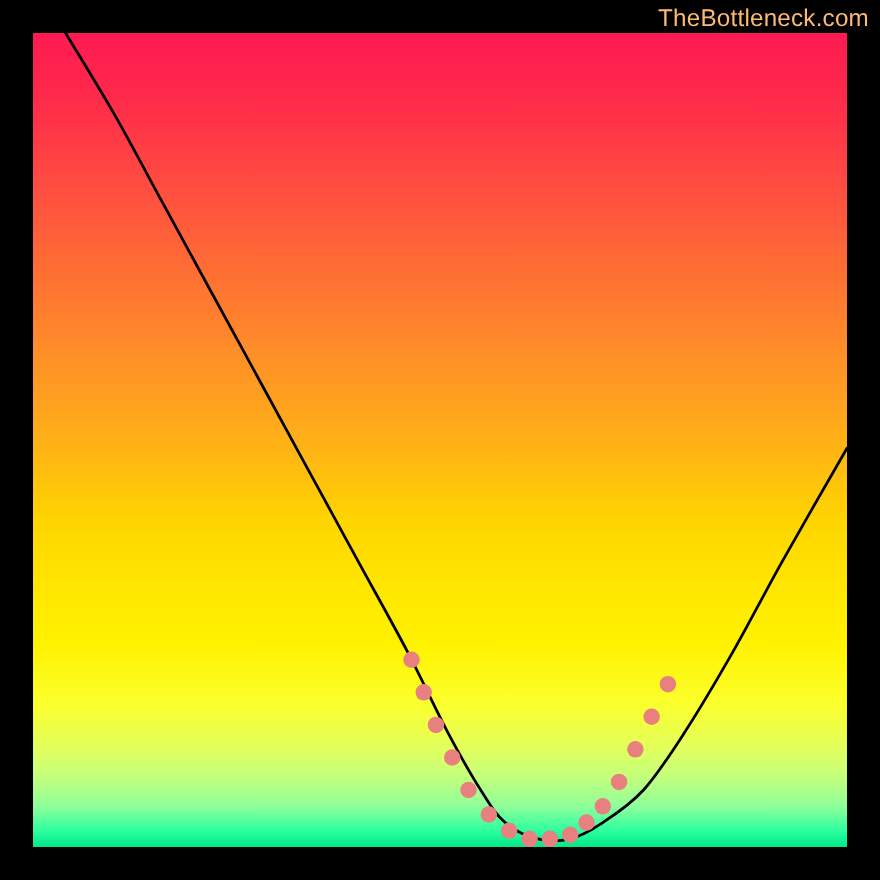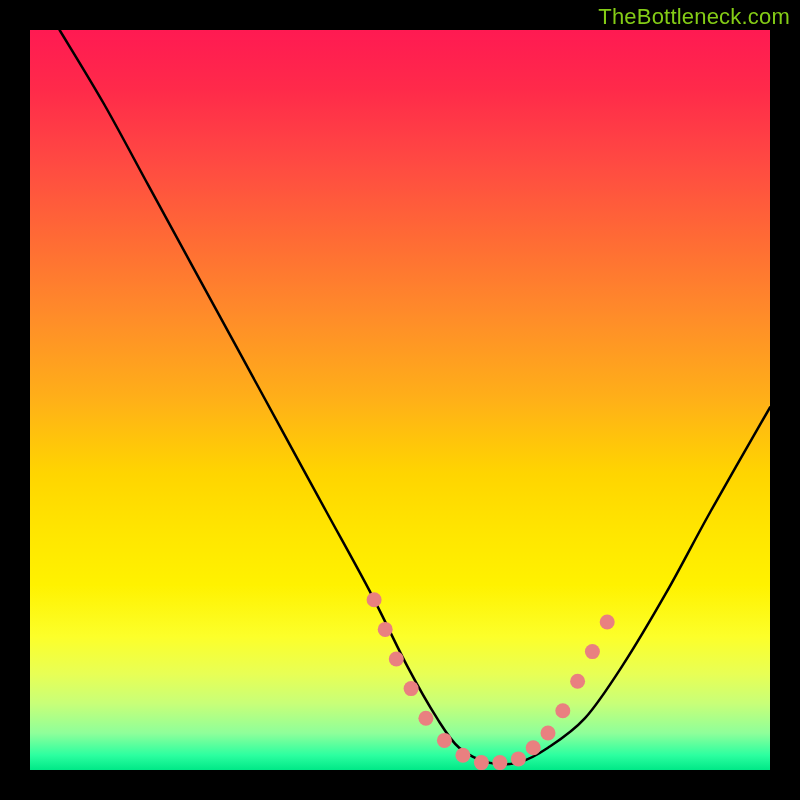--- a/index.html
+++ b/index.html
@@ -14,21 +14,21 @@
   .frame {
     position: relative;
     width: 800px;
     height: 800px;
     background: #000;
   }
   .watermark {
     position: absolute;
     top: 4px;
     right: 10px;
-    color: #84cc16;
+    color: #fdba74;
     font-size: 22px;
     font-weight: 500;
     letter-spacing: 0.2px;
     z-index: 20;
   }
   .plot-area {
     position: absolute;
     left: 30px;
     top: 30px;
     width: 740px;

